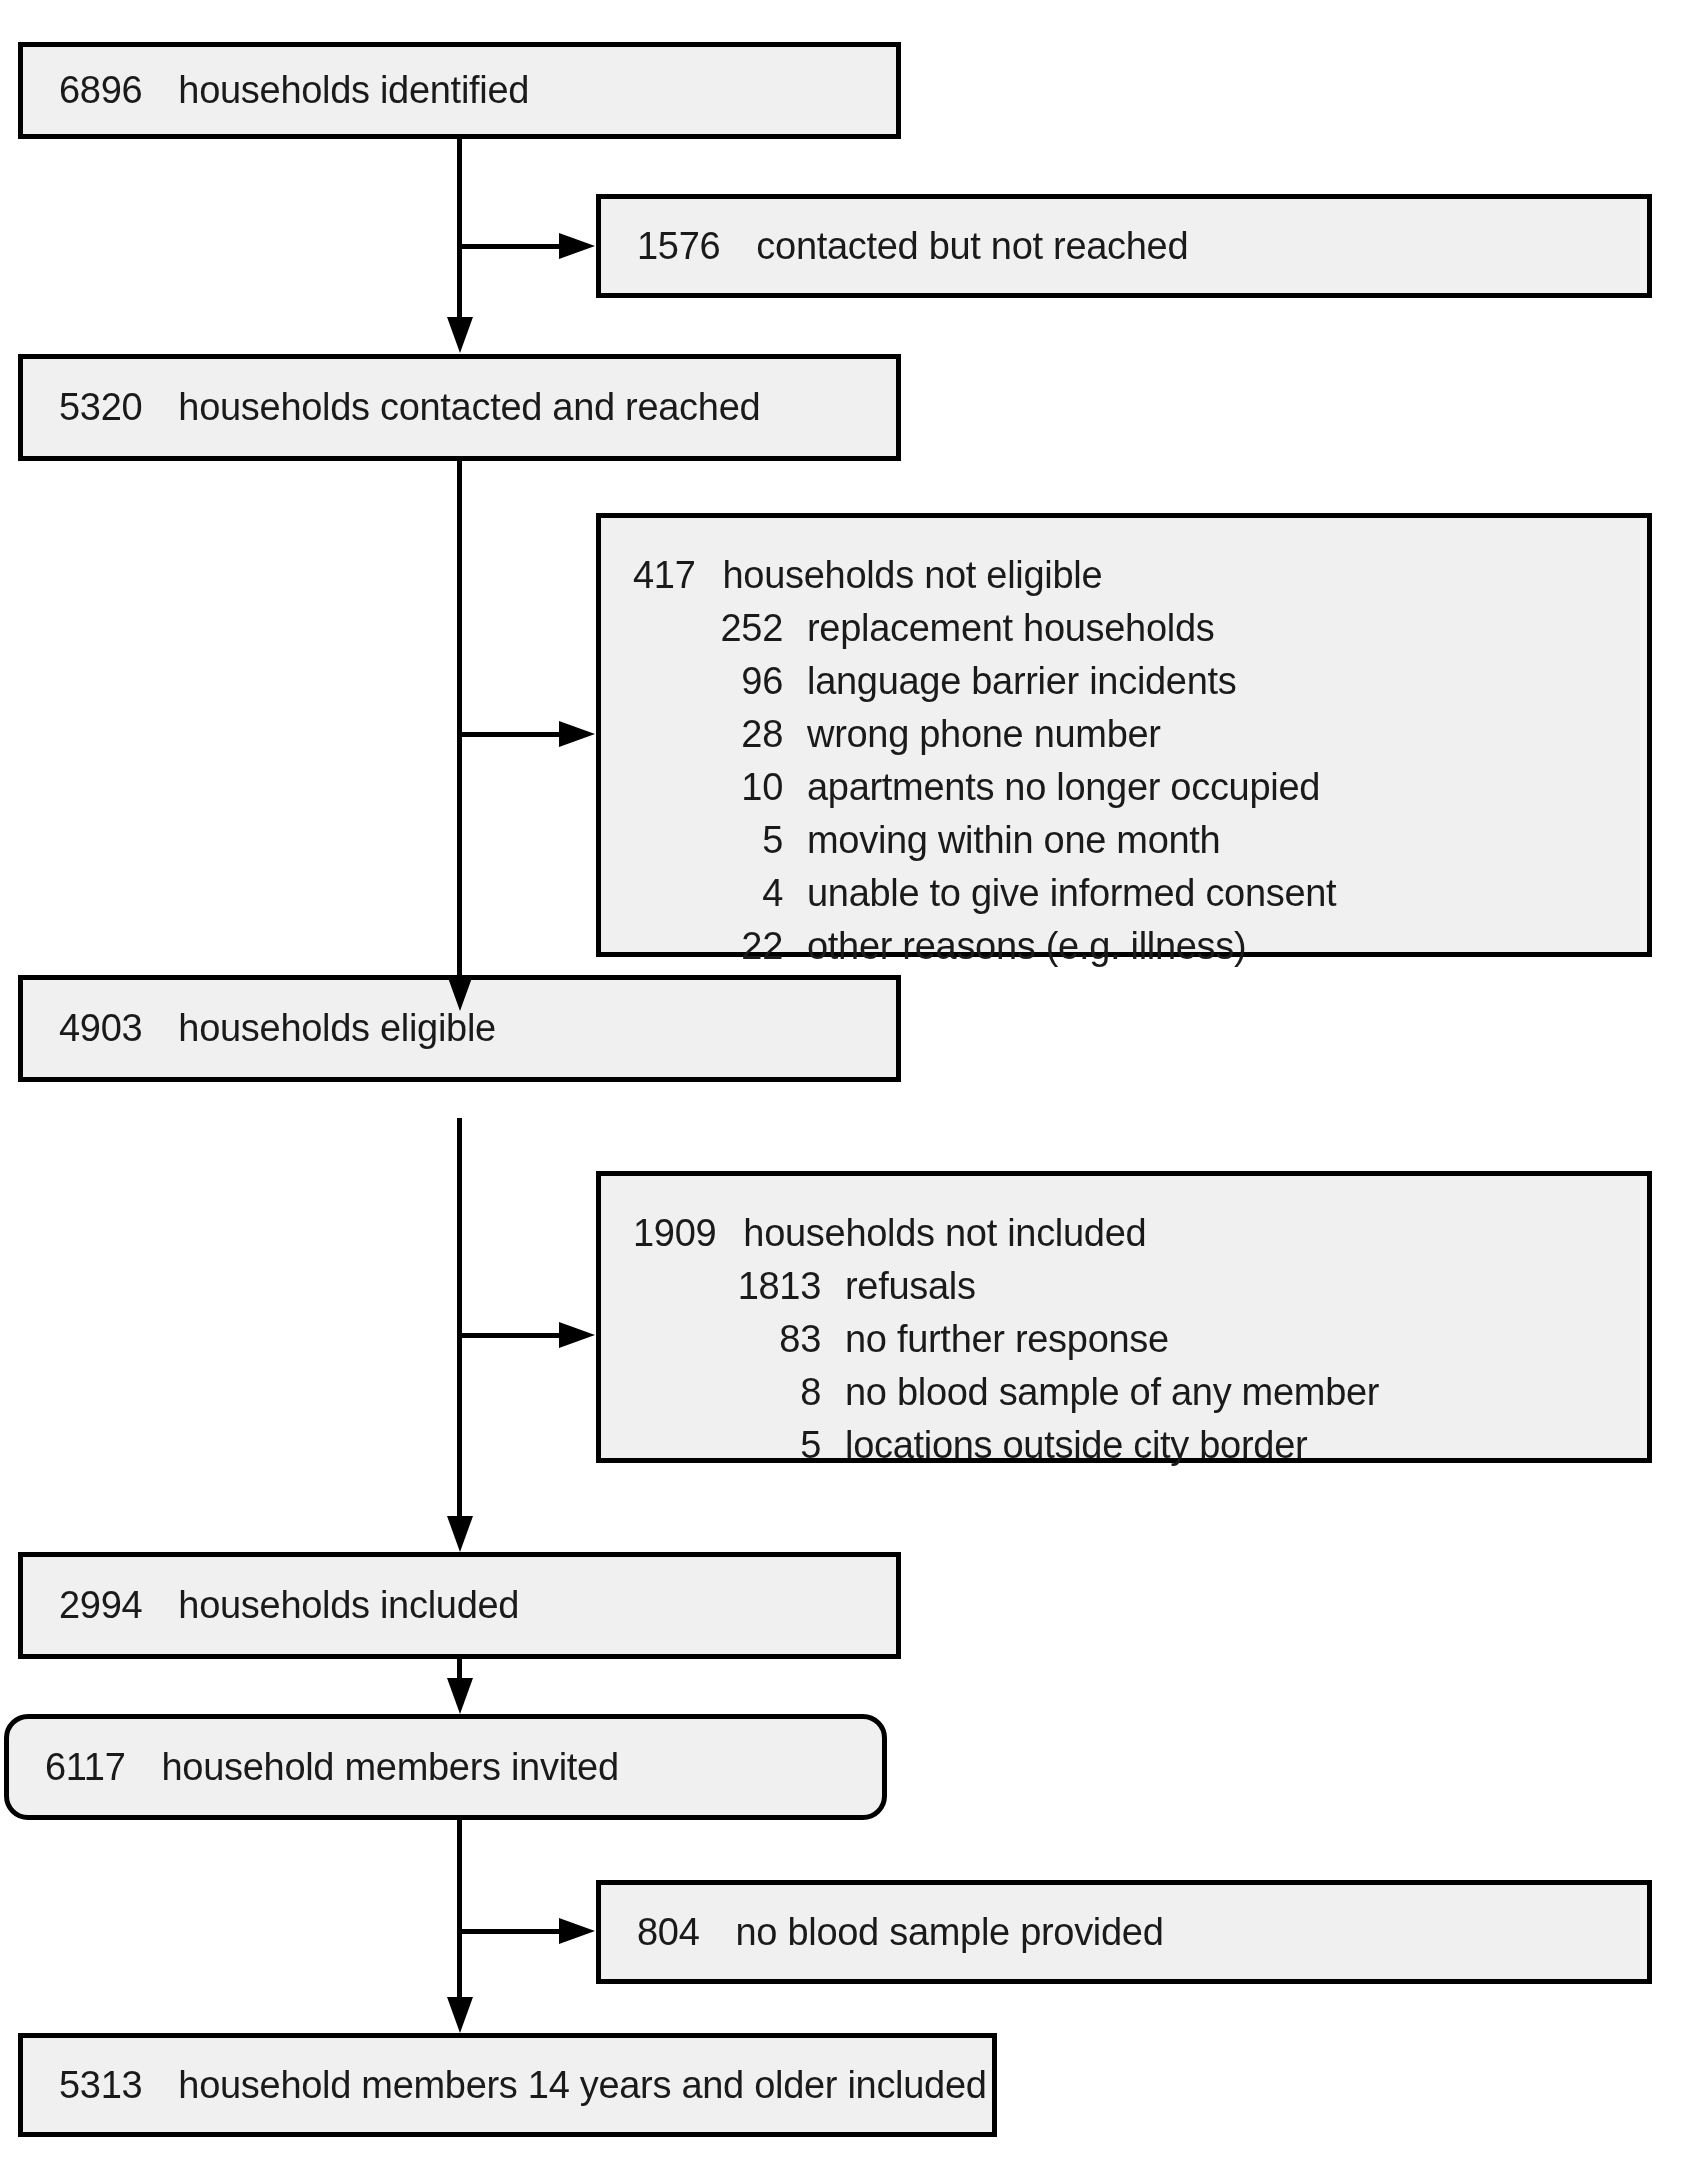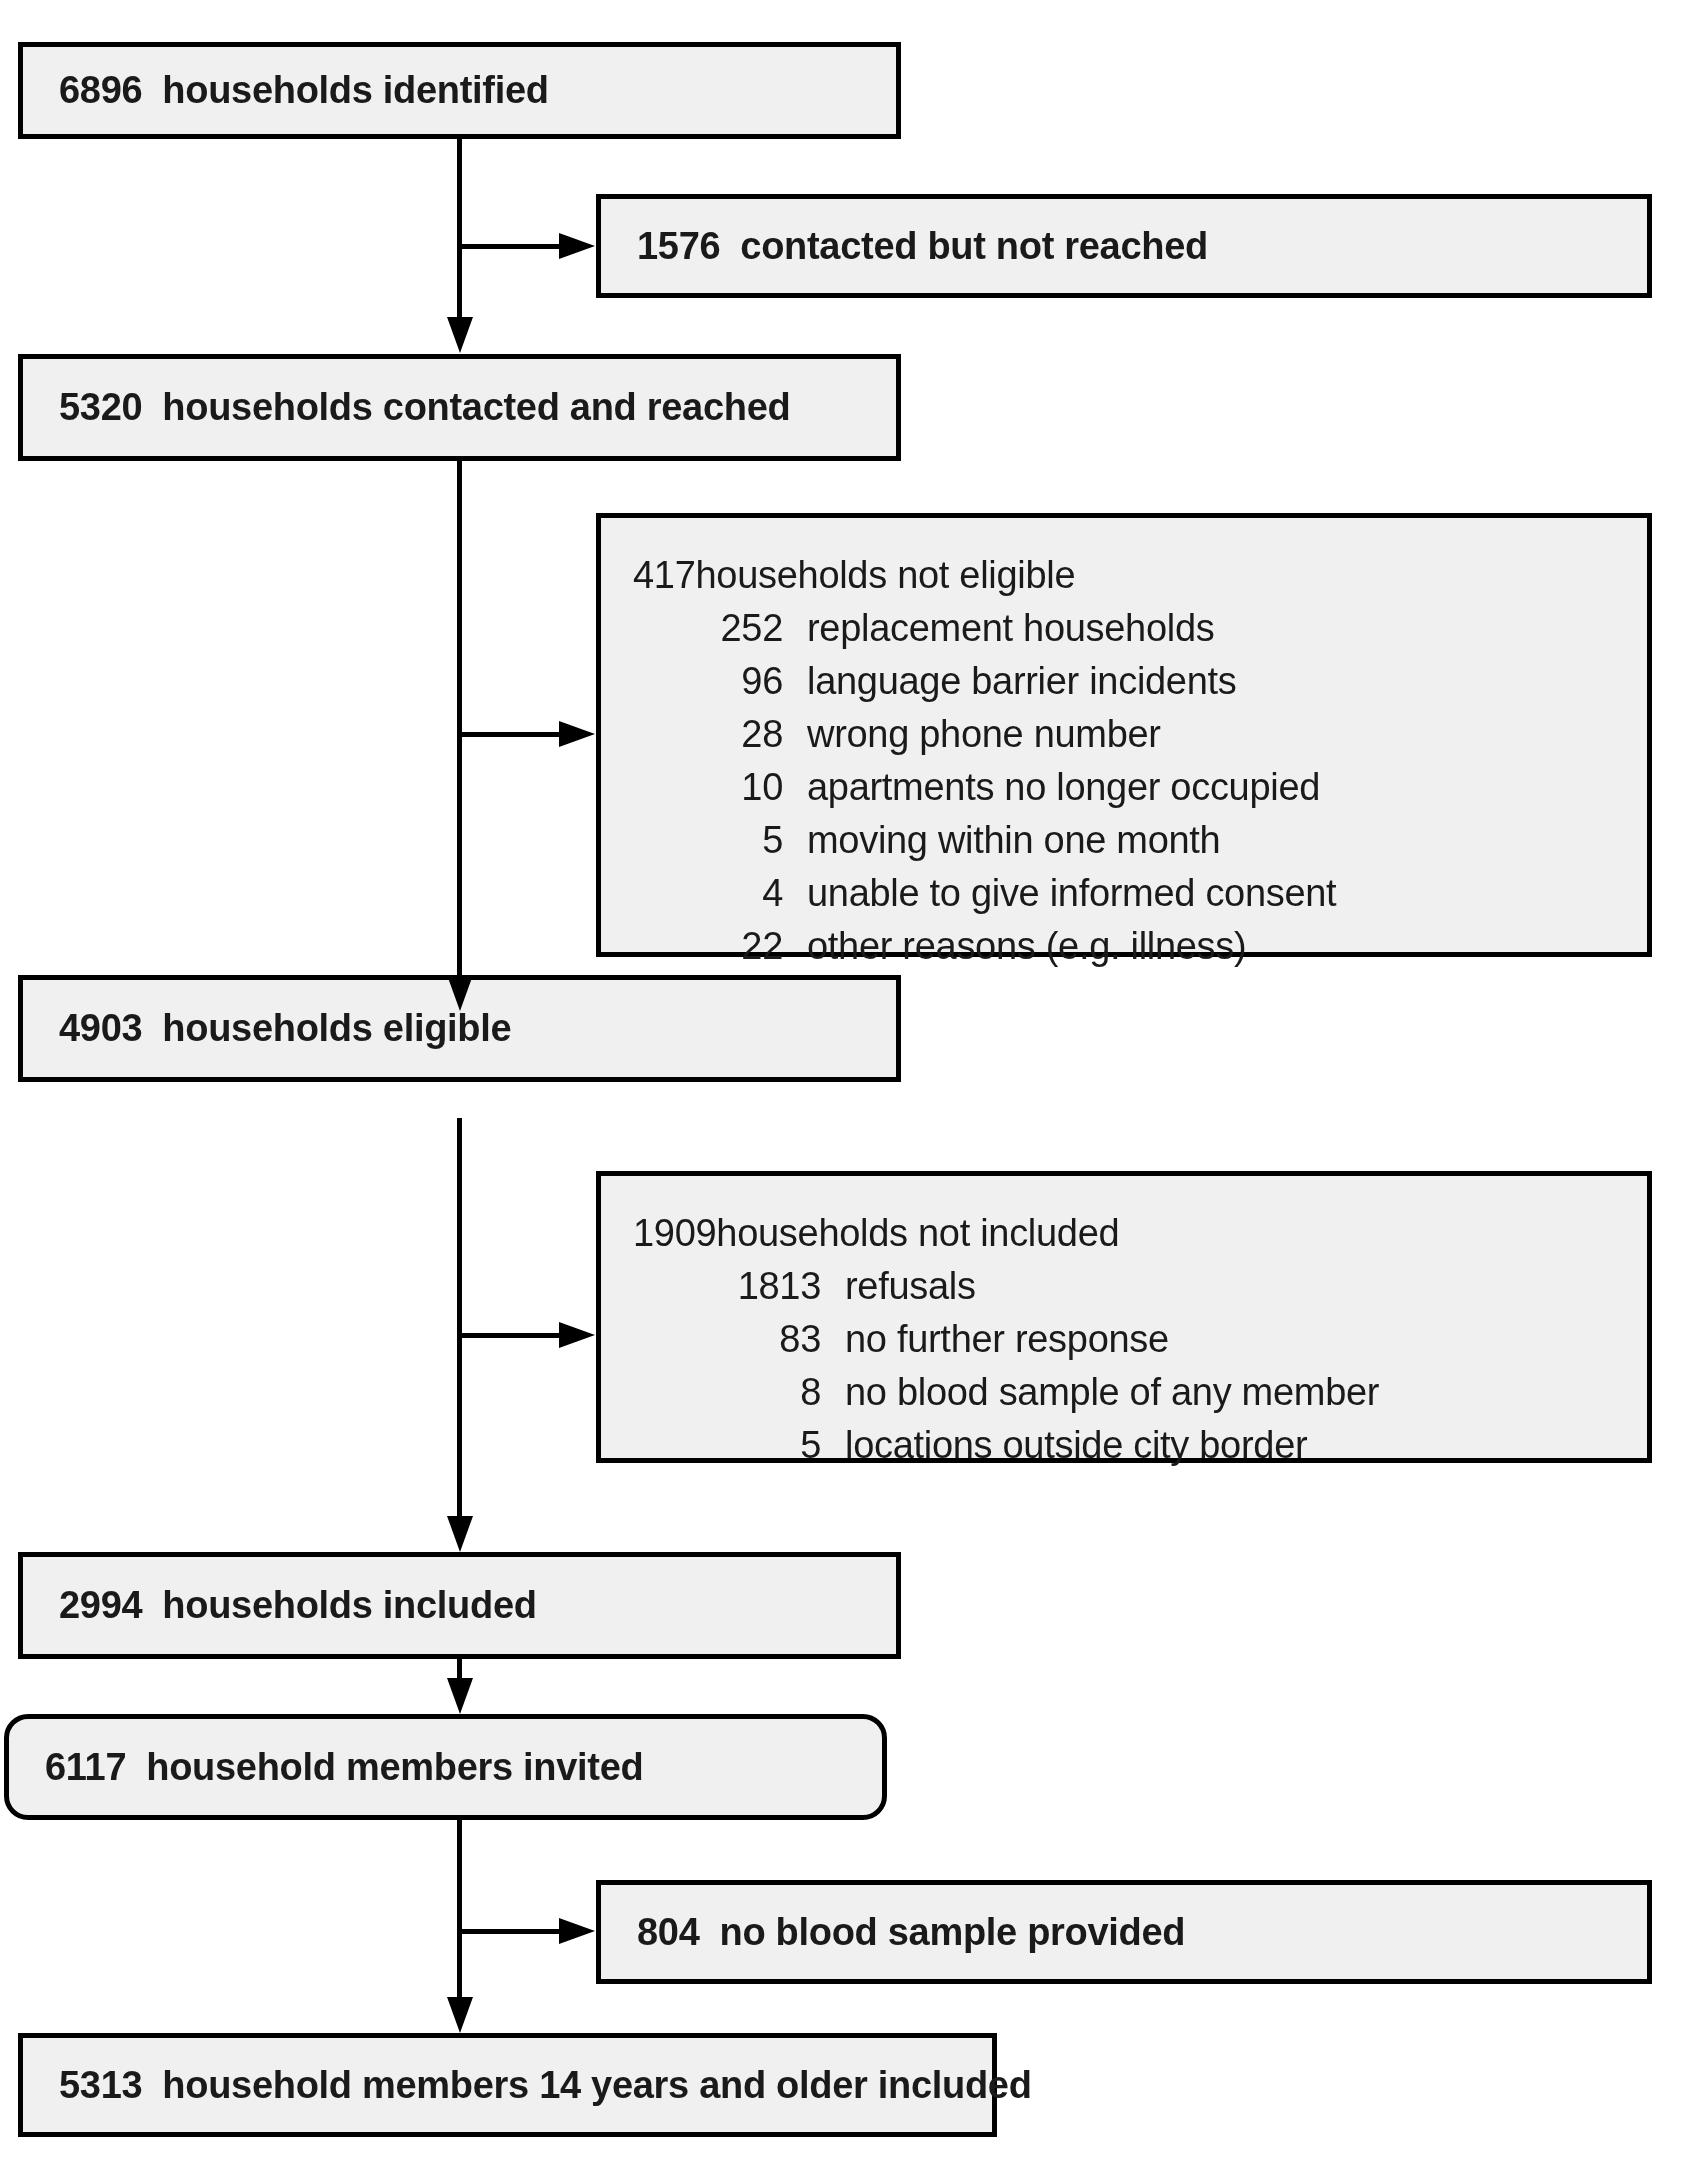--- a/index.html
+++ b/index.html
@@ -19,24 +19,24 @@
   .box{
     position:absolute;
     background:var(--fill);
     border:5.9px solid var(--border);
     box-sizing:border-box;
     font-size:38px;
     letter-spacing:-0.3px;
     color:var(--text);
   }
   .single{display:flex;align-items:center;padding-left:36px;}
-  .pair{display:flex;align-items:baseline;gap:20px;white-space:nowrap;font-weight:bold;}
+  .pair{display:flex;align-items:baseline;gap:36px;white-space:nowrap;}
 
   .listbox{padding:30.5px 17.6px 0 32px;}
-  .listbox .firstline{display:flex;align-items:baseline;gap:0;line-height:53px;white-space:nowrap;}
+  .listbox .firstline{display:flex;align-items:baseline;gap:27px;line-height:53px;white-space:nowrap;}
   .sub{display:grid;grid-template-columns:var(--numw) auto;column-gap:14px;line-height:53px;white-space:nowrap;gap:24px;}
   .sub .num{text-align:right;}
   .box-b{--numw:150px;}
   .box-c{--numw:188px;}
 
   
   .vline{position:absolute;width:var(--linew);background:var(--border);}
   .hline{position:absolute;height:var(--linew);background:var(--border);}
   .arr-down{position:absolute;width:0;height:0;
     border-left:13px solid transparent;border-right:13px solid transparent;

